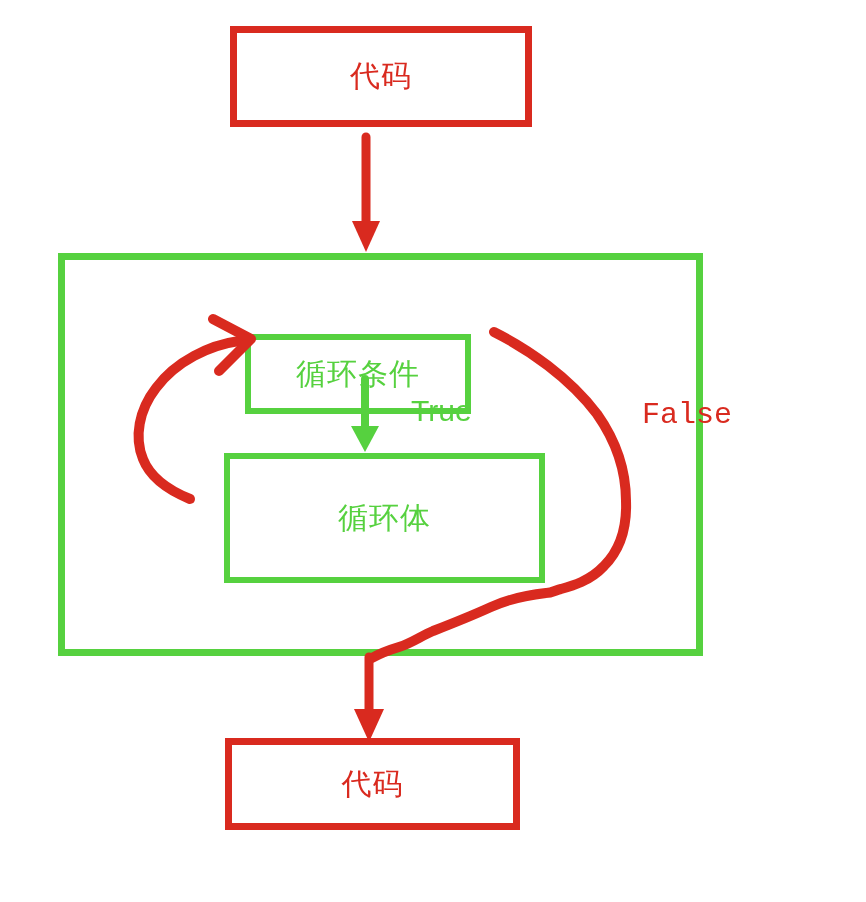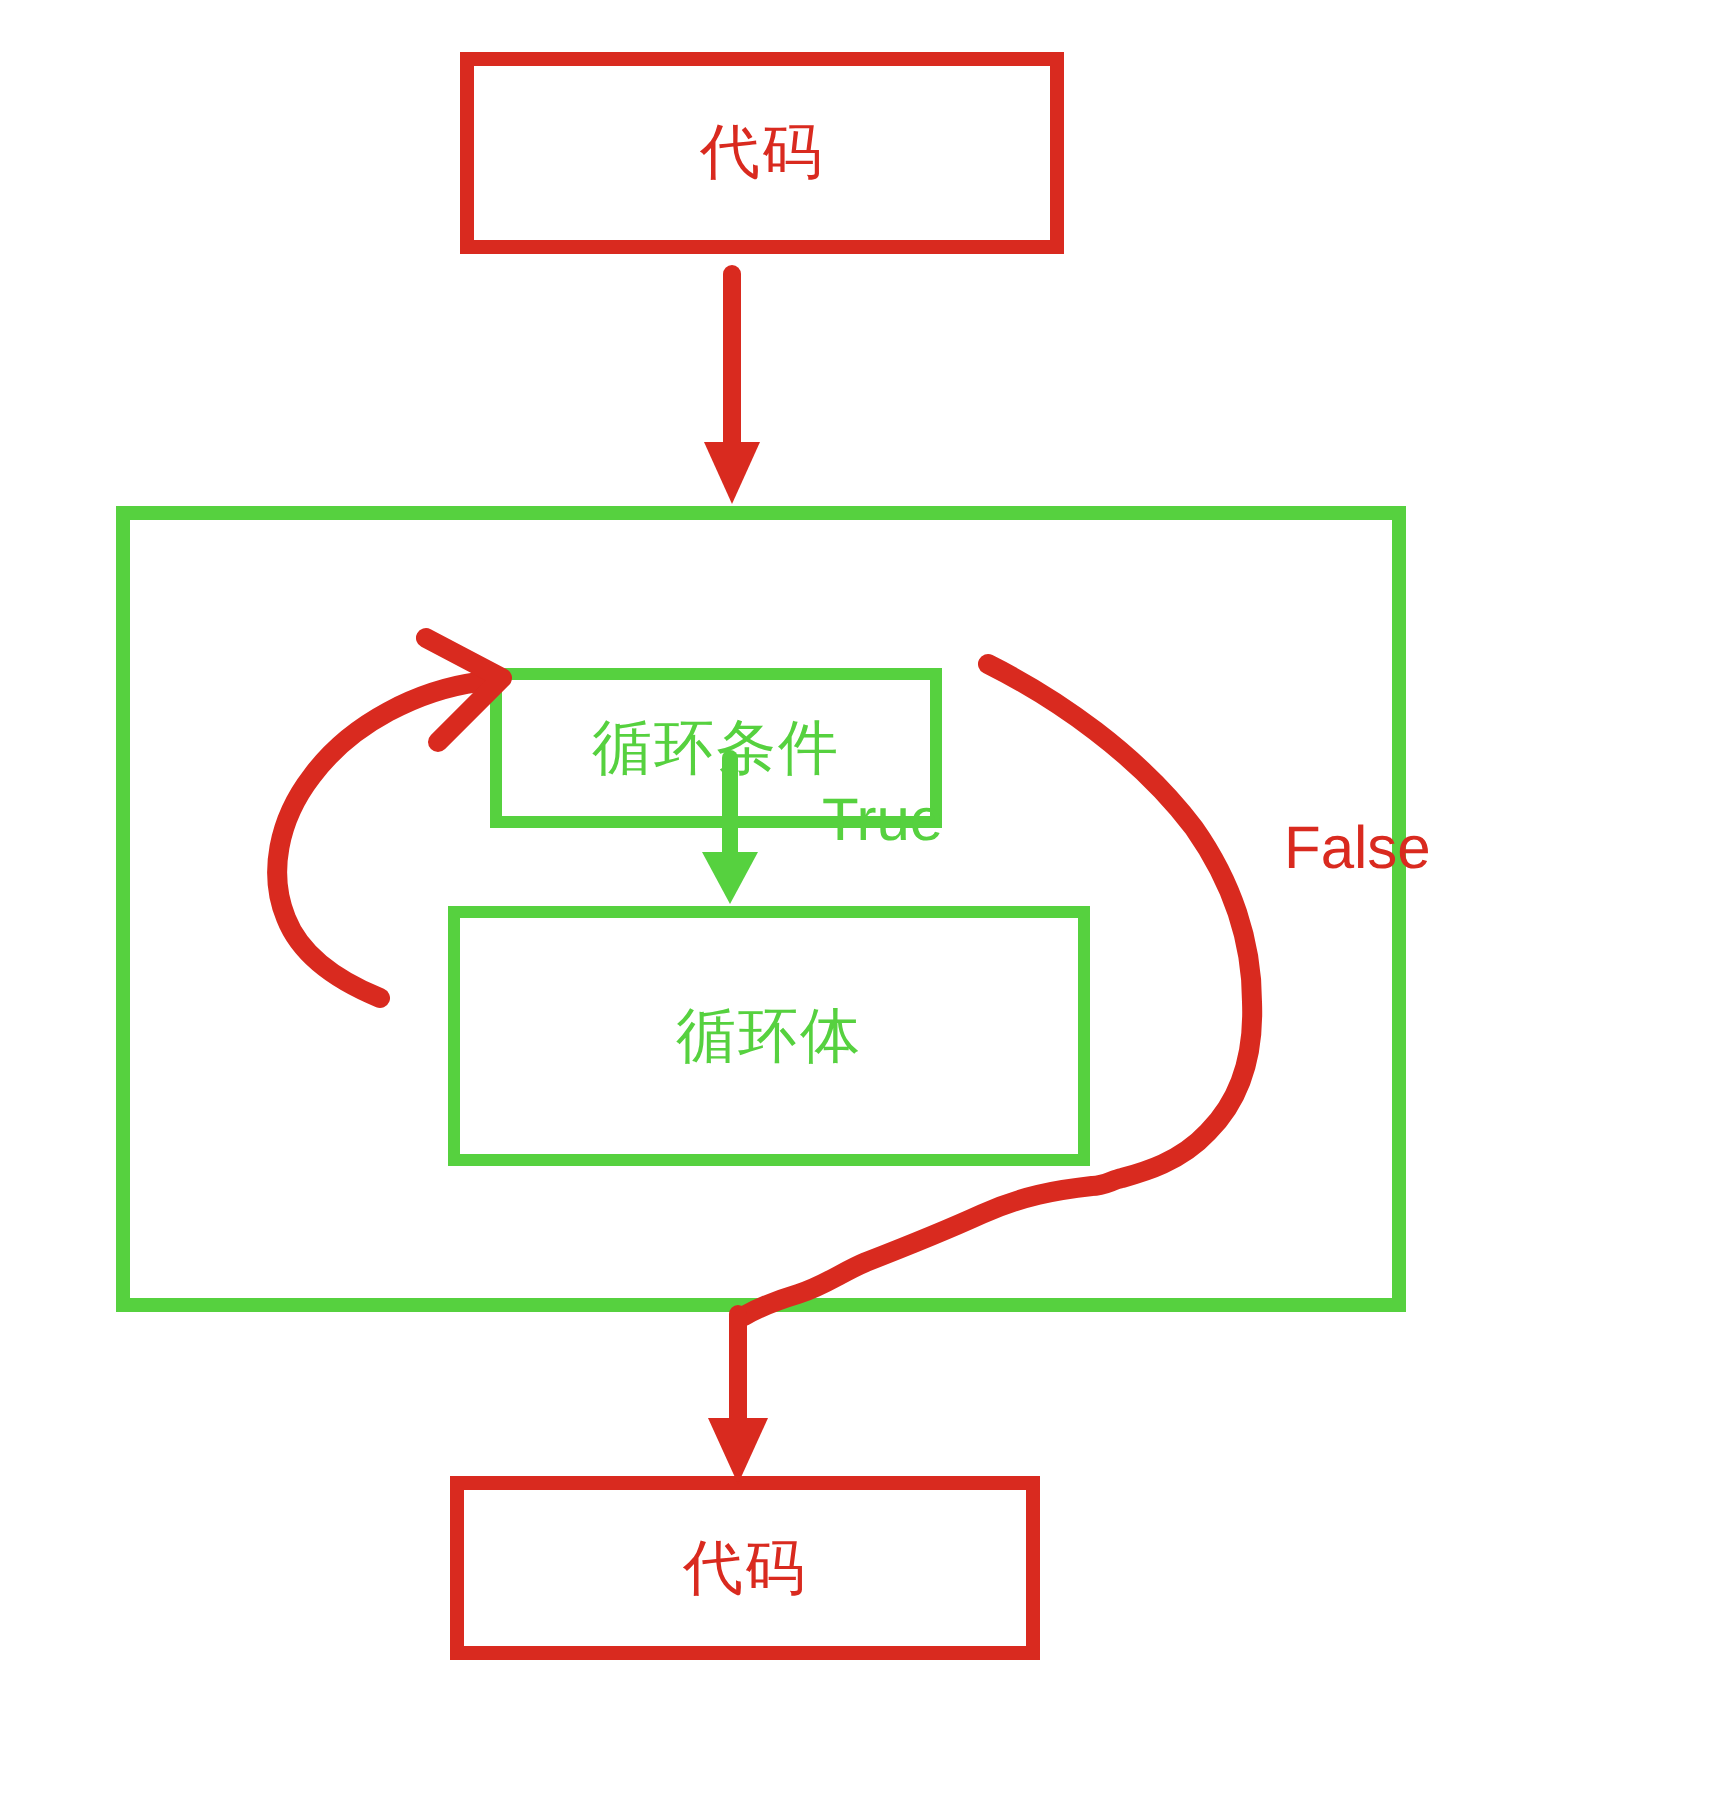--- a/index.html
+++ b/index.html
@@ -39,21 +39,21 @@
                       border: 7px solid var(--green); background: transparent; }
   .node-condition   { left: 245px; top: 290px; width: 226px; height: 80px; margin-top: 44px; }
   .node-body        { left: 224px; top: 453px; width: 321px; height: 130px; }
   .node-bottom-code { left: 225px; top: 738px; width: 295px; height: 92px; border-width: 7px; }
   .edge-label {
     position: absolute;
     font-size: 30px;
     background: transparent;
   }
   .label-true  { left: 399px; top: 394px; color: var(--green); margin-left: 12px; }
-  .label-false { left: 642px; top: 408px; color: var(--red); z-index: 4; }
+  .label-false { left: 642px; top: 398px; color: var(--red); z-index: 4; font-family: Liberation Mono, monospace; }
   svg.wires {
     position: absolute;
     left: 0; top: 0;
     width: 866px; height: 902px;
     pointer-events: none;
     z-index: 3;
   }
   svg.wires .red-stroke   { stroke: var(--red);   fill: none; stroke-linecap: round; stroke-linejoin: round; }
   svg.wires .green-stroke { stroke: var(--green); fill: none; stroke-linecap: round; stroke-linejoin: round; }
   svg.wires .red-fill   { fill: var(--red);   stroke: none; }

